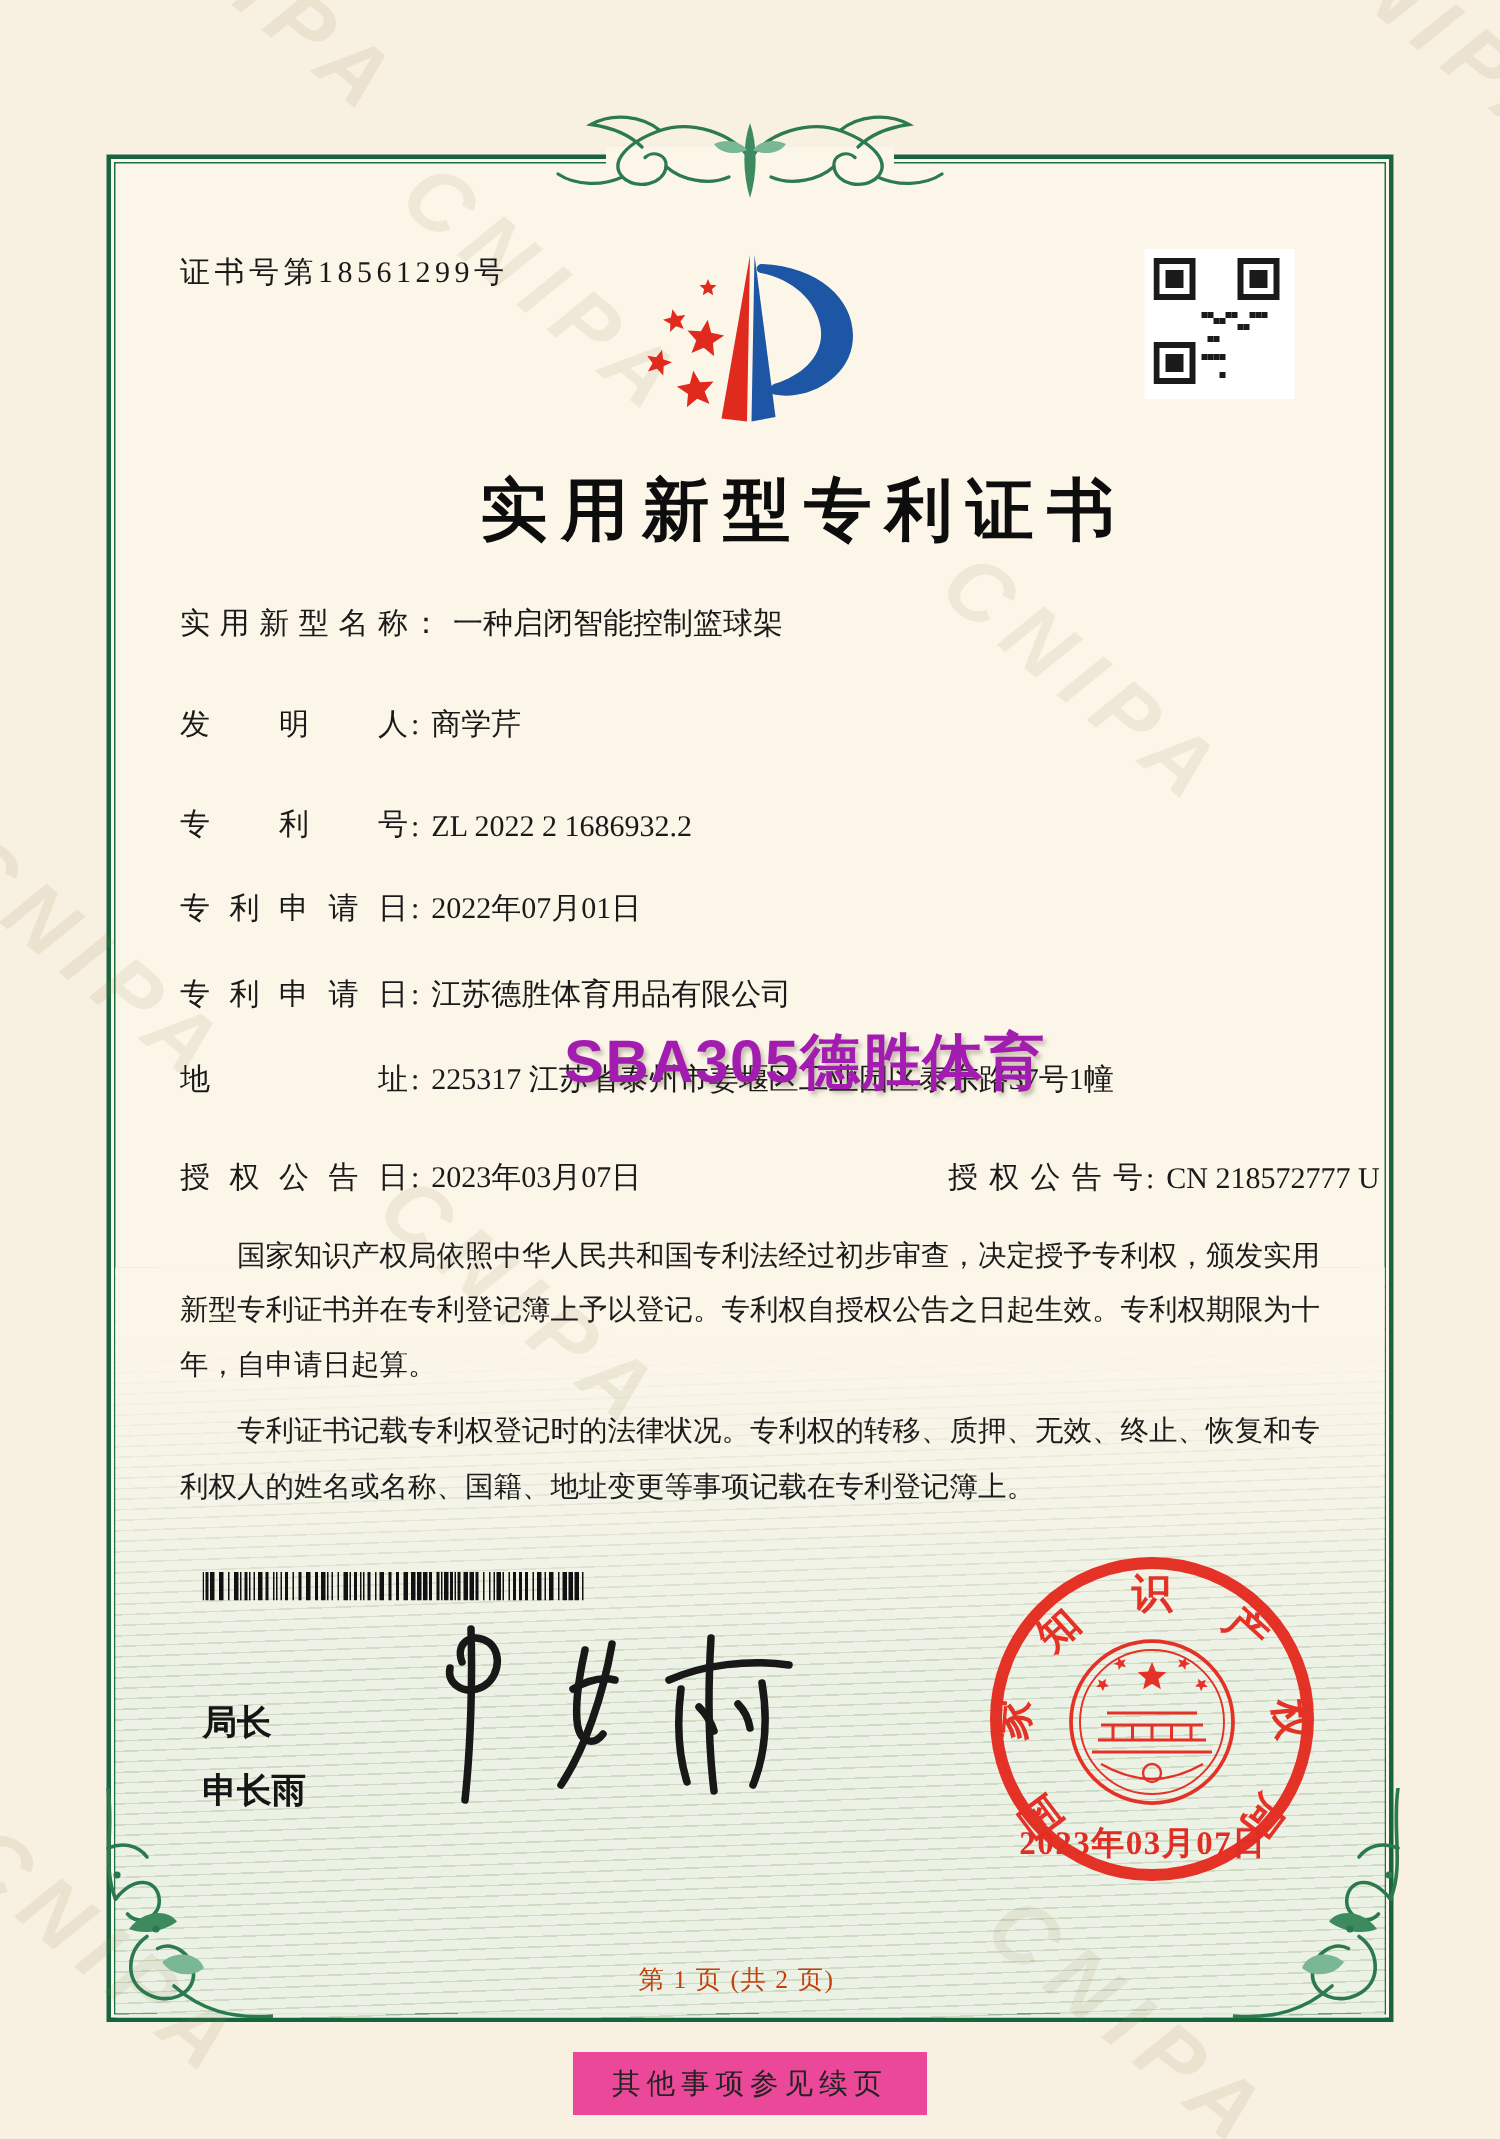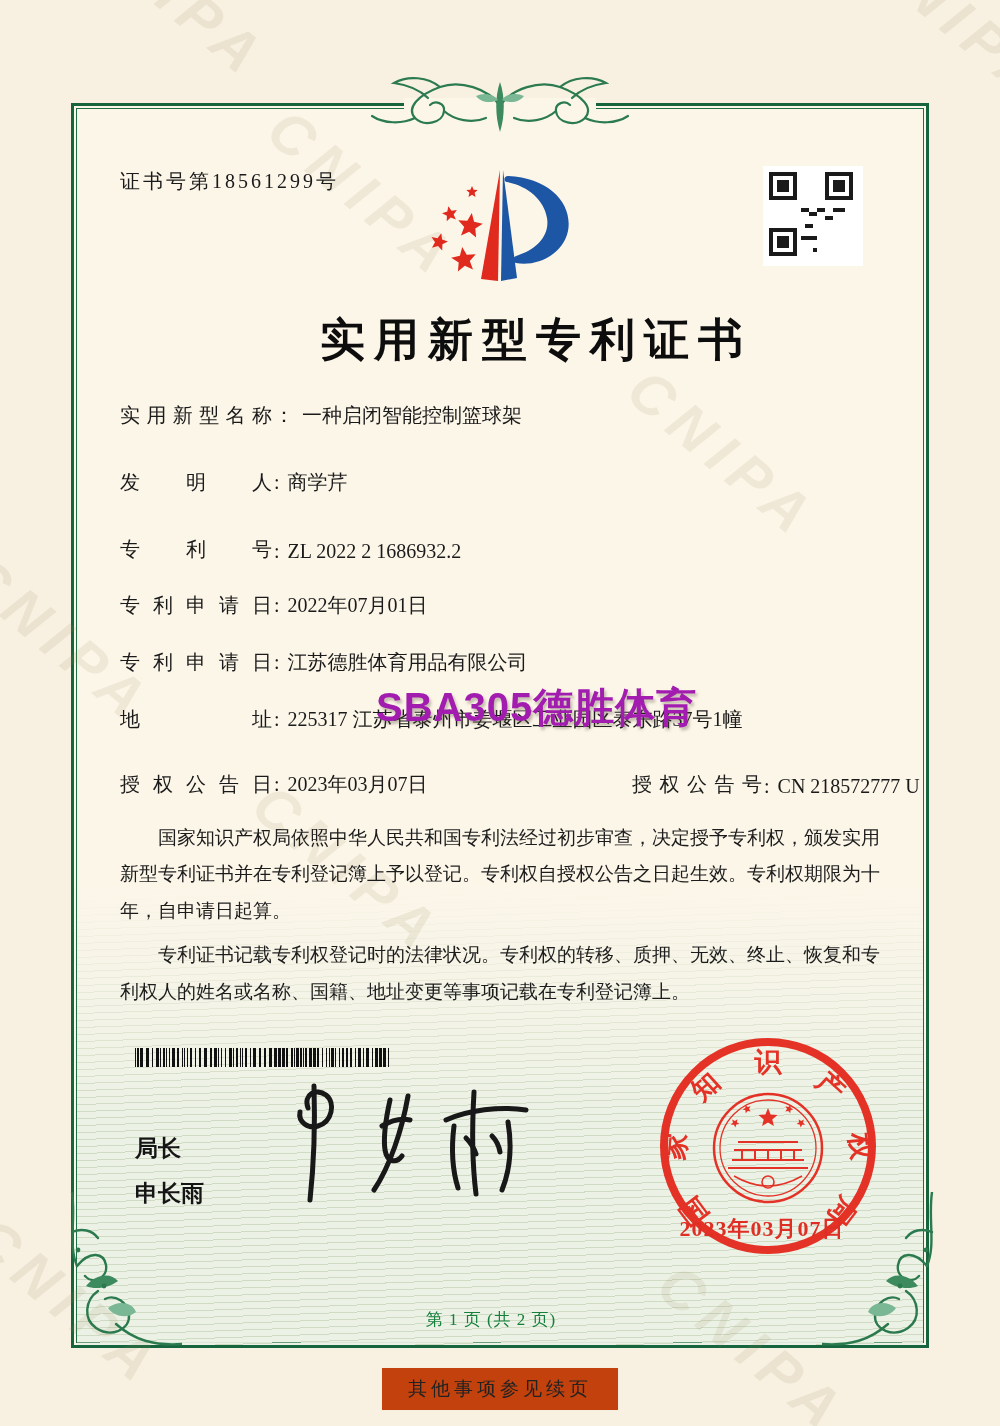--- a/index.html
+++ b/index.html
@@ -53,24 +53,24 @@
       font-size:23px;color:#151515;line-height:1.95;}
   .signature{position:absolute;left:270px;top:1078px;}
 
   .seal{position:absolute;left:648px;top:1028px;}
   .seal-char{font-size:27px;font-weight:bold;fill:#e4271c;text-anchor:middle;
       font-family:"Liberation Serif","DejaVu Serif",serif;}
   .seal-date{font-size:22px;font-weight:bold;fill:#df231a;text-anchor:middle;letter-spacing:1px;
       font-family:"Liberation Serif","DejaVu Serif",serif;}
 
   .page-info{position:absolute;left:0;top:1308px;width:982px;text-align:center;
-      font-size:17px;color:#15803d;letter-spacing:1px;}
+      font-size:17px;color:#c2410c;letter-spacing:1px;}
 
   .cont-note{position:absolute;left:0;top:1368px;width:1000px;text-align:center;}
-  .cont-note span{display:inline-block;background:#c2410c;padding:8px 26px;font-size:19px;
+  .cont-note span{display:inline-block;background:#ec4899;padding:8px 26px;font-size:19px;
       letter-spacing:4px;color:#222;box-shadow:0 0 2px rgba(0,0,0,0.04);}
 
   .ornament{position:absolute;z-index:3;pointer-events:none;}
   .orn-top{left:348px;top:72px;}
   .orn-bl{left:58px;top:1192px;}
   .orn-br{left:822px;top:1192px;}
 </style>
 </head>
 <body>
 

